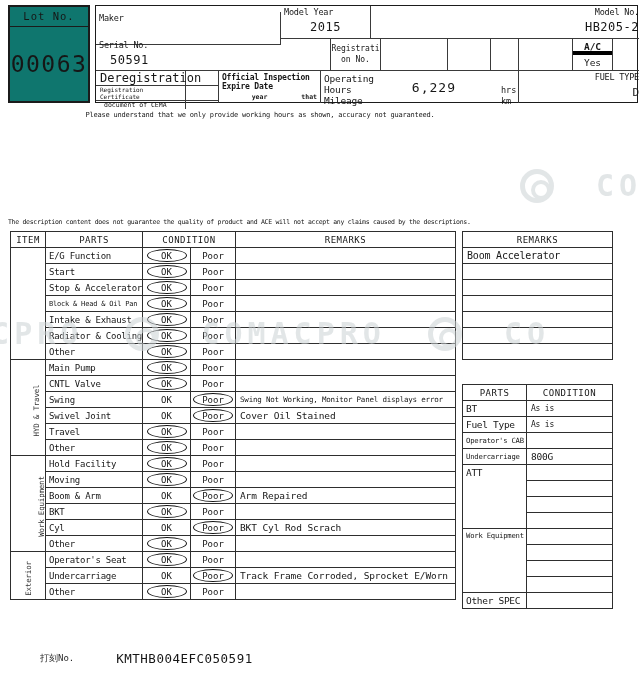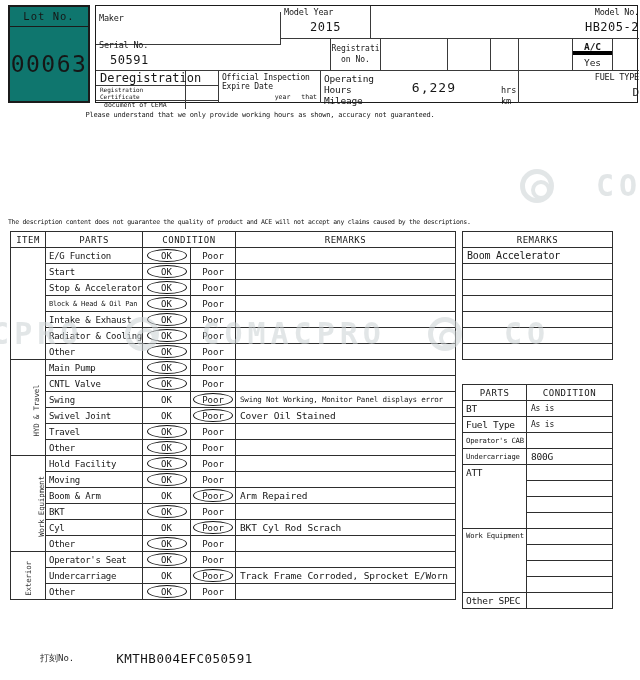--- a/index.html
+++ b/index.html
@@ -23,22 +23,22 @@
   .reg-cell { display:flex; align-items:center; justify-content:center; font-size:8px; text-align:center; white-space:pre-line; line-height:1.3; }
   .ac-half { height:16px; font-size:9.5px; text-align:center; line-height:15px; }
   .ac-top { border-bottom:4px solid #000000;font-weight:bold; }
   .dereg { display:flex; flex-direction:column; }
   .drow { flex:1; display:flex; border-bottom:1px solid #3a3a3a; }
   .drow:last-child { border-bottom:none; }
   .dlbl { width:90px; border-right:1px solid #3a3a3a; padding-left:4px; display:flex; align-items:center; }
   .drow:nth-child(1) .dlbl { font-size:12px; }
   .drow:nth-child(2) .dlbl { font-size:6px; }
   .drow:nth-child(3) .dlbl { font-size:6.5px; padding-left:8px; }
-  .insp { position:relative; }
-  .ym { position:absolute; bottom:2px; right:3px; display:flex; gap:11px; font-size:6.5px; }
+  .insp { position:relative;font-weight:bold; }
+  .ym { position:absolute; bottom:2px; right:3px; display:flex; gap:34px; font-size:6.5px; }
   .hours-cell { display:flex; flex-direction:column; justify-content:space-between; padding:2px 2px 2px 0; }
   .hrow { display:flex; align-items:flex-end;gap:30px; }
   .hlbl2 { font-size:9.5px; padding-left:3px; letter-spacing:-0.2px; }
   .hrs-val { margin-left:auto; font-size:13px; letter-spacing:1px; padding-right:6px; }
   .unit { font-size:8.5px; width:24px;padding-left:9px; }
   .fuel-val { font-size:11px; padding:3px 0 0 6px; }
 
   
   .notice { position:absolute; left:84px; top:111px; width:352px; text-align:center; font-size:7px; letter-spacing:-0.2px; white-space:nowrap; }
   .disclaimer { position:absolute; left:8px; top:218px; width:460px; font-size:6.5px; letter-spacing:-0.3px; white-space:nowrap;text-align:center; }

